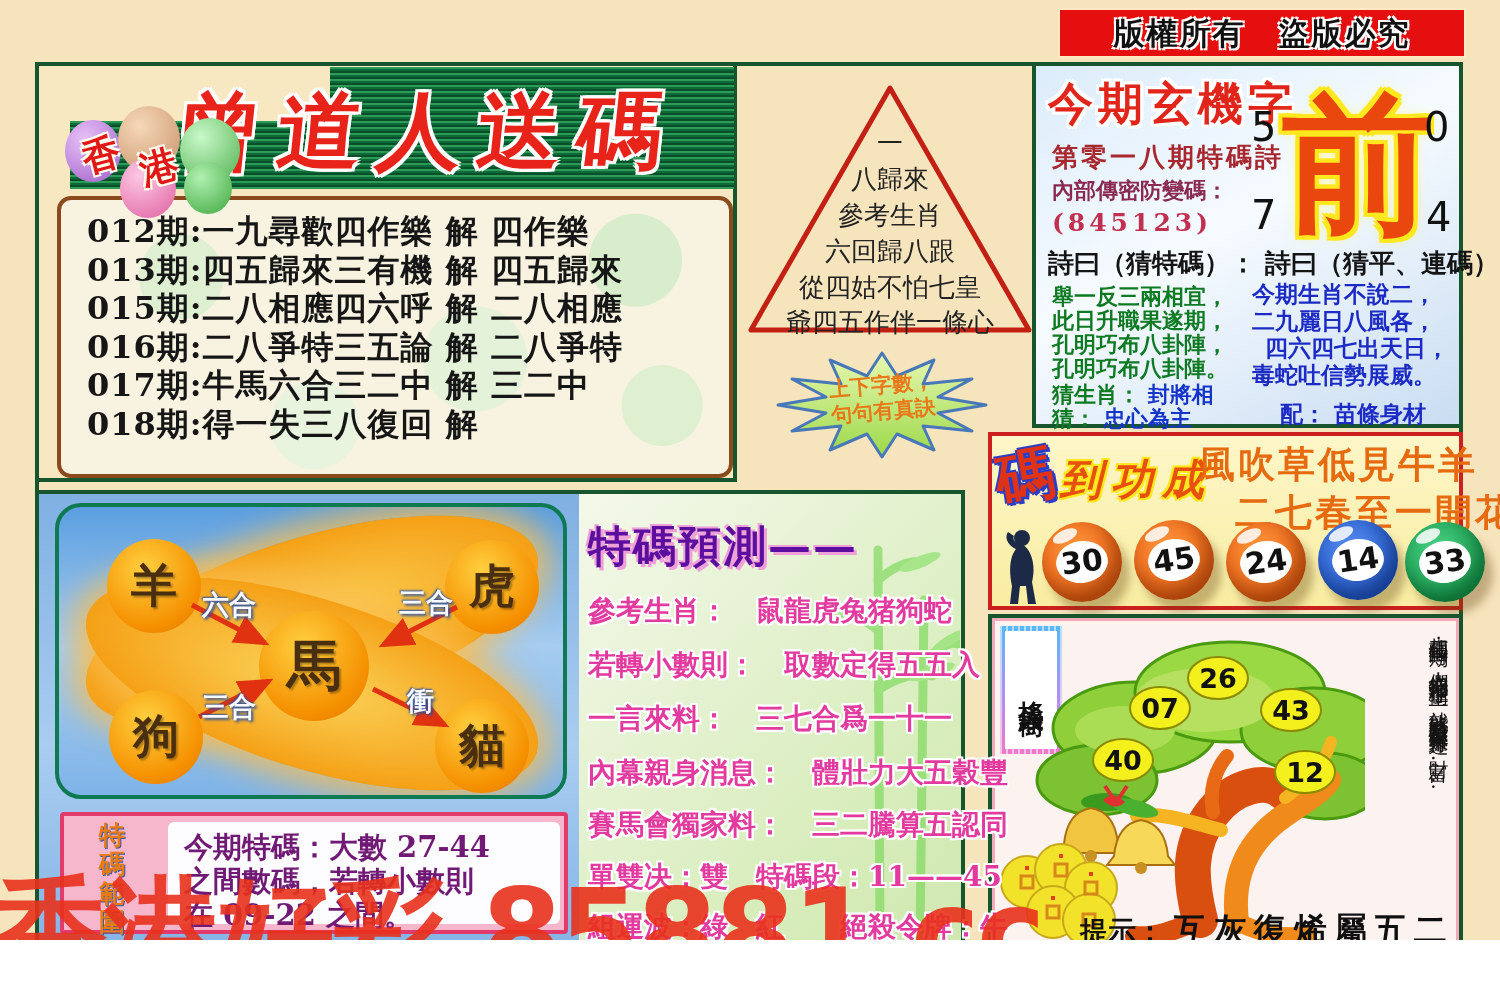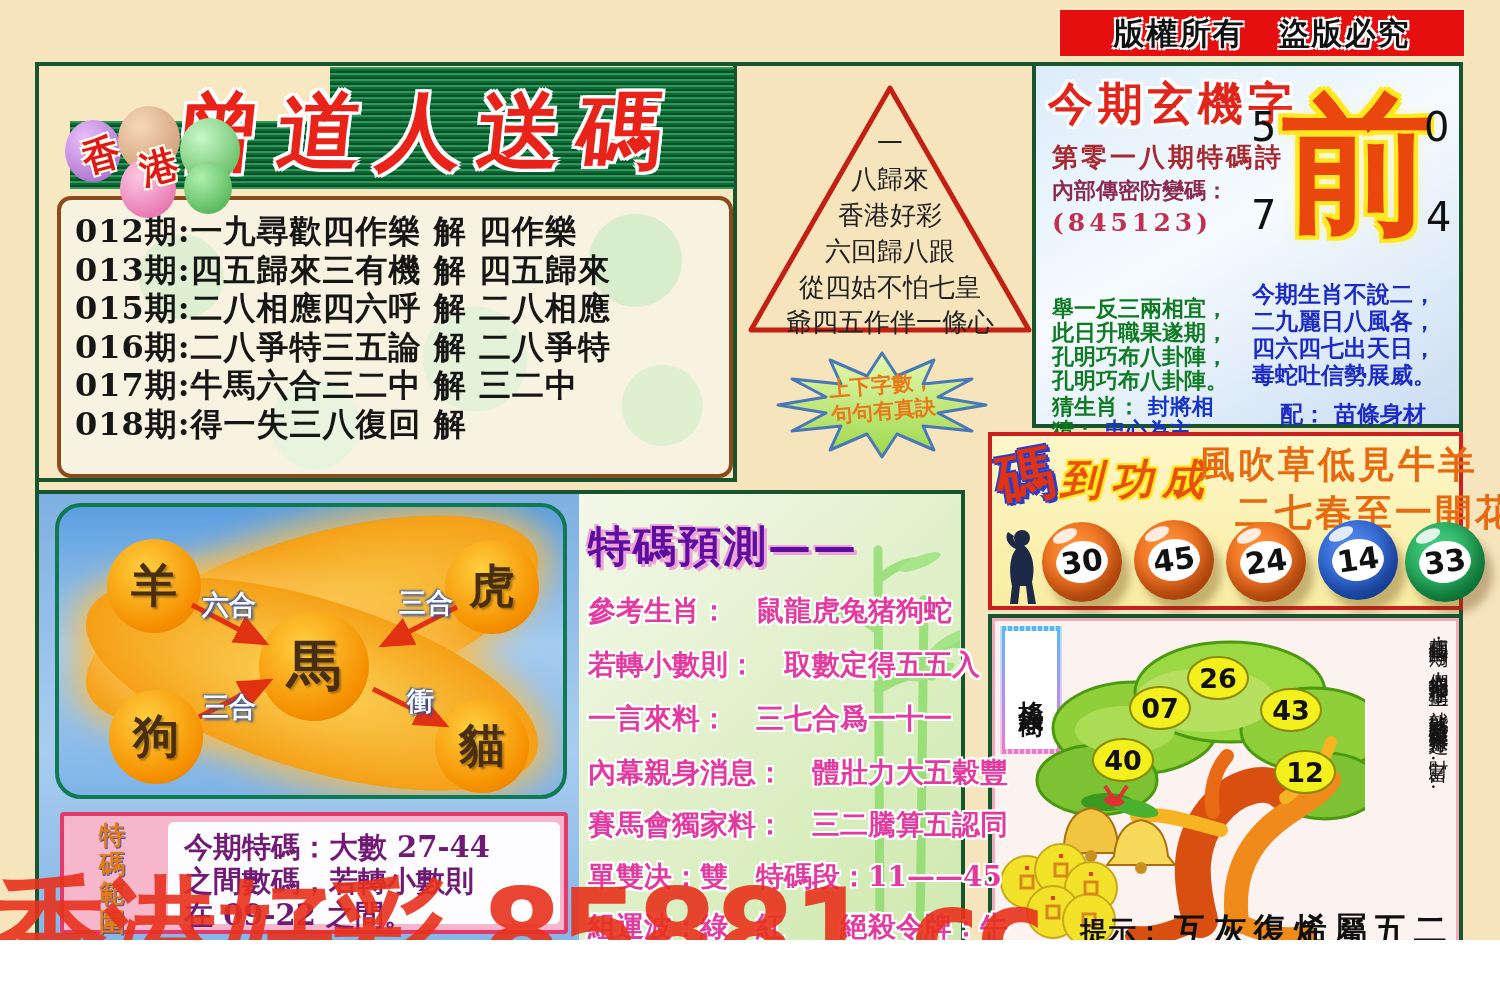--- a/index.html
+++ b/index.html
@@ -42,21 +42,21 @@
   
   #mystic{left:1032px;top:62px;width:431px;height:366px;
     background:linear-gradient(150deg,#dcecfa 0%,#f6fbff 45%,#c9ddf2 100%);}
   #mystic-title{left:1048px;top:74px;font-size:45px;font-weight:bold;color:#e1251b;letter-spacing:5px;}
   #mystic-sub{left:1052px;top:140px;font-size:26px;font-weight:bold;color:#a82830;letter-spacing:3px;}
   #mystic-secret{left:1052px;top:176px;font-size:22px;font-weight:bold;color:#8a2a50;}
   #mystic-code{left:1052px;top:208px;font-size:25px;font-weight:bold;color:#c23050;letter-spacing:4px;}
   #big-char{left:1282px;top:88px;font-size:152px;line-height:152px;font-weight:bold;color:#ea470e;}
   .corner-num{font-size:40px;color:#111;font-family:"DejaVu Sans",sans-serif;}
   #poem-header{left:1048px;top:246px;font-size:26px;font-weight:bold;color:#141414;}
-  .poem-l{left:1052px;width:200px;font-size:22px;line-height:24px;font-weight:bold;color:#0e7a22;white-space:nowrap;margin-top:12px;}
+  .poem-l{left:1052px;width:200px;font-size:22px;line-height:24px;font-weight:bold;color:#0e7a22;white-space:nowrap;}
   .poem-r{left:1252px;width:210px;font-size:23px;line-height:27px;font-weight:bold;color:#1b2bc4;white-space:nowrap;}
   .lbl-g{color:#0e7a22;} .val-b{color:#1535c8;}
   
   #success{left:988px;top:432px;width:475px;height:178px;border:4px solid #cc1f1f;box-sizing:border-box;
     background:linear-gradient(180deg,#fdf6c8,#f9eda2);}
   #succ-char{left:996px;top:438px;font-size:58px;font-weight:bold;color:#e03214;transform:rotate(-10deg);
     text-shadow:2px 0 0 #2a3ec8,-2px 0 0 #2a3ec8,0 2px 0 #2a3ec8,0 -2px 0 #2a3ec8,3px 3px 0 #2a3ec8;}
   #succ-rest{left:1060px;top:452px;font-size:42px;font-weight:bold;font-style:italic;color:#e8500e;
     letter-spacing:9px;}
   .slogan{font-size:37px;font-weight:bold;color:#e56a10;letter-spacing:3px;white-space:nowrap;}
@@ -127,36 +127,36 @@
   <div class="abs balloon" style="left:118px;top:106px;width:62px;height:66px;background:radial-gradient(circle at 35% 30%,#f6d8b8,#c8906a);"></div>
   <div class="abs balloon" style="left:180px;top:118px;width:60px;height:64px;background:radial-gradient(circle at 35% 30%,#c8f8c8,#50b050);"></div>
   <div class="abs balloon" style="left:120px;top:158px;width:56px;height:60px;background:radial-gradient(circle at 35% 30%,#fcc8e4,#e060a0);"></div>
   <div class="abs balloon" style="left:184px;top:162px;width:48px;height:52px;background:radial-gradient(circle at 35% 30%,#b0f0b0,#40a840);"></div>
   <span class="abs badge-char" style="left:82px;top:130px;">香</span>
   <span class="abs badge-char" style="left:140px;top:142px;">港</span>
 
   <div class="abs ow" id="title-text">曾道人送碼</div>
 
   <div class="abs" id="list-box">
-    <div style="padding:10px 0 0 14px;">
+    <div style="padding:10px 0 0 26px;">
       <div class="hist-row">012期:一九尋歡四作樂 解 四作樂</div>
       <div class="hist-row">013期:四五歸來三有機 解 四五歸來</div>
       <div class="hist-row">015期:二八相應四六呼 解 二八相應</div>
       <div class="hist-row">016期:二八爭特三五論 解 二八爭特</div>
       <div class="hist-row">017期:牛馬六合三二中 解 三二中</div>
       <div class="hist-row">018期:得一失三八復回 解</div>
     </div>
   </div>
 
   <svg class="abs" style="left:745px;top:82px;" width="290" height="256">
     <polygon points="145,6 6,248 284,248" fill="none" stroke="#c32014" stroke-width="5" stroke-linejoin="round"></polygon>
   </svg>
   <div class="abs tri-line" style="top:126px;">一</div>
   <div class="abs tri-line" style="top:162px;">八歸來</div>
-  <div class="abs tri-line" style="top:198px;">香港好彩</div>
+  <div class="abs tri-line" style="top:198px;">參考生肖</div>
   <div class="abs tri-line" style="top:234px;">六回歸八跟</div>
   <div class="abs tri-line" style="top:270px;">從四姑不怕七皇</div>
   <div class="abs tri-line" style="top:305px;">爺四五作伴一條心</div>
 
   <svg class="abs" style="left:775px;top:350px;" width="215" height="110">
     <defs>
         <linearGradient id="sb" x1="0" y1="0" x2="0" y2="1">
       <stop offset="0" stop-color="#e8f8b0"></stop>
           <stop offset="1" stop-color="#9cd84a"></stop>
         </linearGradient>
@@ -171,35 +171,36 @@
   <div class="abs gframe" id="mystic"></div>
   <div class="abs ow" id="mystic-title">今期玄機字</div>
   <div class="abs" id="mystic-sub">第零一八期特碼詩</div>
   <div class="abs" id="mystic-secret">內部傳密防變碼：</div>
   <div class="abs" id="mystic-code">(845123)</div>
   <div class="abs oy" id="big-char">前</div>
   <span class="abs corner-num" style="left:1251px;top:104px;">5</span>
   <span class="abs corner-num" style="left:1424px;top:104px;">0</span>
   <span class="abs corner-num" style="left:1251px;top:192px;">7</span>
   <span class="abs corner-num" style="left:1426px;top:194px;">4</span>
+  <div class="abs" id="poem-header">詩曰（猜特碼）： 詩曰（猜平、連碼）</div>
   <div class="abs poem-l" style="top:284px;">舉一反三兩相宜，</div>
   <div class="abs poem-l" style="top:308px;">此日升職果遂期，</div>
   <div class="abs poem-l" style="top:332px;">孔明巧布八卦陣，</div>
   <div class="abs poem-l" style="top:356px;">孔明巧布八卦陣。</div>
   <div class="abs poem-l" style="top:382px;">
     <span class="lbl-g">猜生肖：</span>
     <span class="val-b">封將相</span>
   </div>
   <div class="abs poem-l" style="top:406px;">
     <span class="lbl-g">猜：</span>
     <span class="val-b">忠心為主</span>
   </div>
   <div class="abs poem-r" style="top:280px;">今期生肖不說二，</div>
   <div class="abs poem-r" style="top:307px;">二九麗日八風各，</div>
-  <div class="abs poem-r" style="top:334px;">四六四七出天日，</div>
+  <div class="abs poem-r" style="top:334px;text-align:center;">四六四七出天日，</div>
   <div class="abs poem-r" style="top:361px;">毒蛇吐信勢展威。</div>
   <div class="abs poem-r" style="top:400px;left:1280px;">
     <span>配：</span>
     <span>苗條身材</span>
   </div>
 
   <div class="abs" id="success"></div>
   <div class="abs" id="succ-char">碼</div>
   <div class="abs oy2" id="succ-rest">到功成</div>
   <div class="abs slogan" style="left:1198px;top:440px;">風吹草低見牛羊</div>

